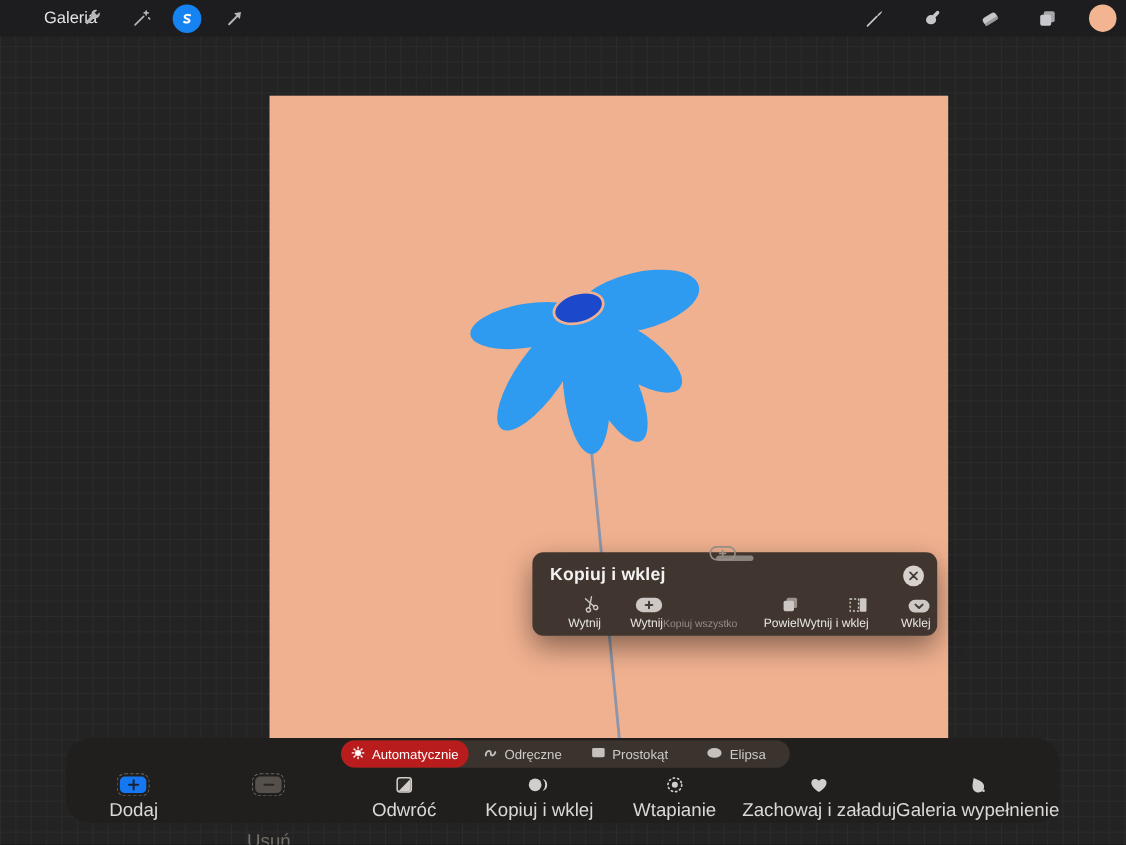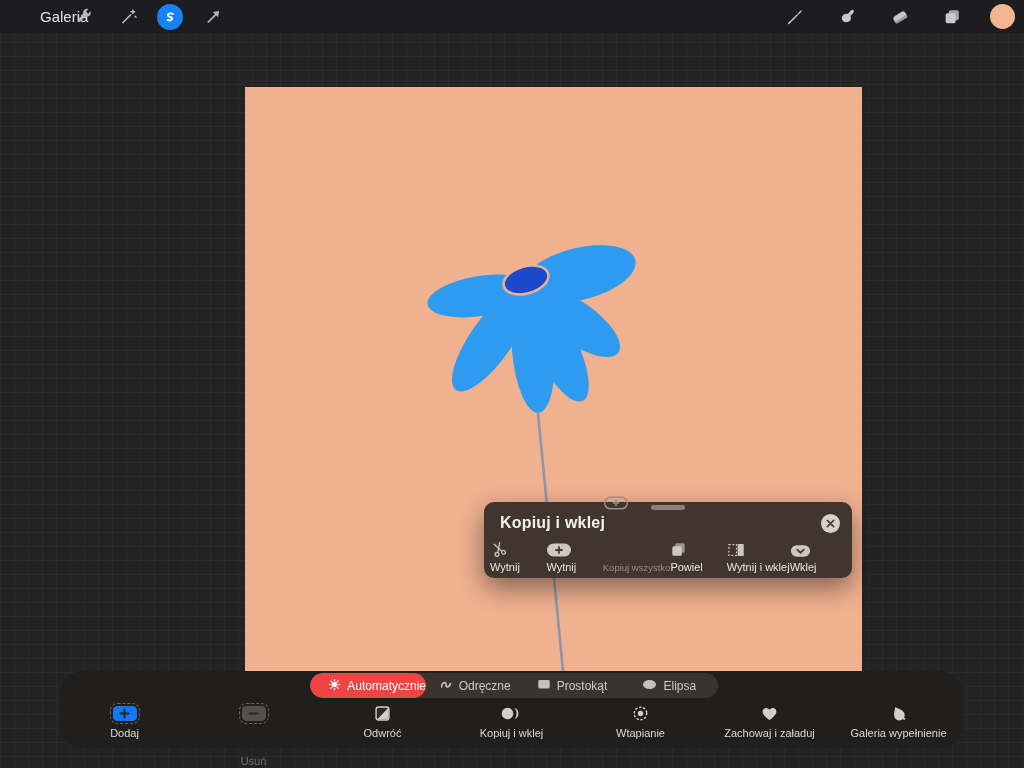--- a/index.html
+++ b/index.html
@@ -23,36 +23,36 @@
   .popup{position:absolute;left:484px;top:502px;width:368px;height:76px;background:#40362f;
          border-radius:10px;box-shadow:0 10px 26px rgba(0,0,0,.45);z-index:20;}
   .popup .handle{position:absolute;left:50%;top:3px;transform:translateX(-50%);
                  width:34px;height:5px;border-radius:3px;background:#8b847e;}
   .popup .titlerow{position:absolute;left:16px;right:12px;top:10px;height:22px;
                    display:flex;align-items:center;justify-content:space-between;}
   .popup .title{color:#f4f2f0;font-size:16px;font-weight:700;letter-spacing:.2px;}
   .popup .close{width:19px;height:19px;border-radius:50%;background:#d6d1cc;
                 display:flex;align-items:center;justify-content:center;}
   .popup .btnrow{position:absolute;left:6px;right:6px;bottom:5px;display:flex;}
-  .pbtn{flex:1;display:flex;flex-direction:column;align-items:flex-start;justify-content:flex-end;gap:3px;height:38px;}
+  .pbtn{flex:1;display:flex;flex-direction:column;align-items:flex-end;justify-content:flex-end;gap:3px;height:38px;}
   .pbtn .picon{height:17px;display:flex;align-items:flex-end;justify-content:center;}
   .pbtn .plabel{font-size:11px;color:#e9e6e3;white-space:nowrap;}
   .pbtn.dim .plabel{font-size:9.5px;color:#958d86;margin-top:48px;}
   
   .bottombar{position:absolute;left:60px;top:671px;width:903px;height:77px;background:#211f1e;
              border-radius:22px;z-index:10;}
   .modebar{position:absolute;left:250px;top:2px;width:408px;height:25px;background:#3b332d;
            border-radius:13px;display:flex;align-items:stretch;overflow:hidden;}
   .mode{display:flex;align-items:center;justify-content:center;gap:6px;
         color:#cfcac5;font-size:12px;flex:1;white-space:nowrap;}
-  .mode.active{background:#ef4444;border-radius:13px;color:#fff;flex:none;width:116px;justify-content:flex-end;}
+  .mode.active{background:#b91c1c;border-radius:13px;color:#fff;flex:none;width:116px;}
   .actionrow{position:absolute;left:0;right:0;top:34px;display:flex;}
   .act{flex:1;display:flex;flex-direction:column;align-items:center;gap:5px;}
   .act .aicon{height:17px;display:flex;align-items:center;justify-content:center;}
-  .act .alabel{font-size:11px;color:#dbd8d5;white-space:nowrap;}
+  .act .alabel{font-size:17px;color:#dbd8d5;white-space:nowrap;}
   .act.disabled .alabel{color:#756f69;margin-top:28px;}
   .pillicon{width:24px;height:15px;border-radius:4.5px;display:flex;align-items:center;justify-content:center;
             outline:1px dashed #6b655f;outline-offset:2px;}
   .pillicon.blue{background:#1578f2;}
   .pillicon.gray{background:#55504b;}
 </style>
 </head>
 <body>
 
 <div id="app">

